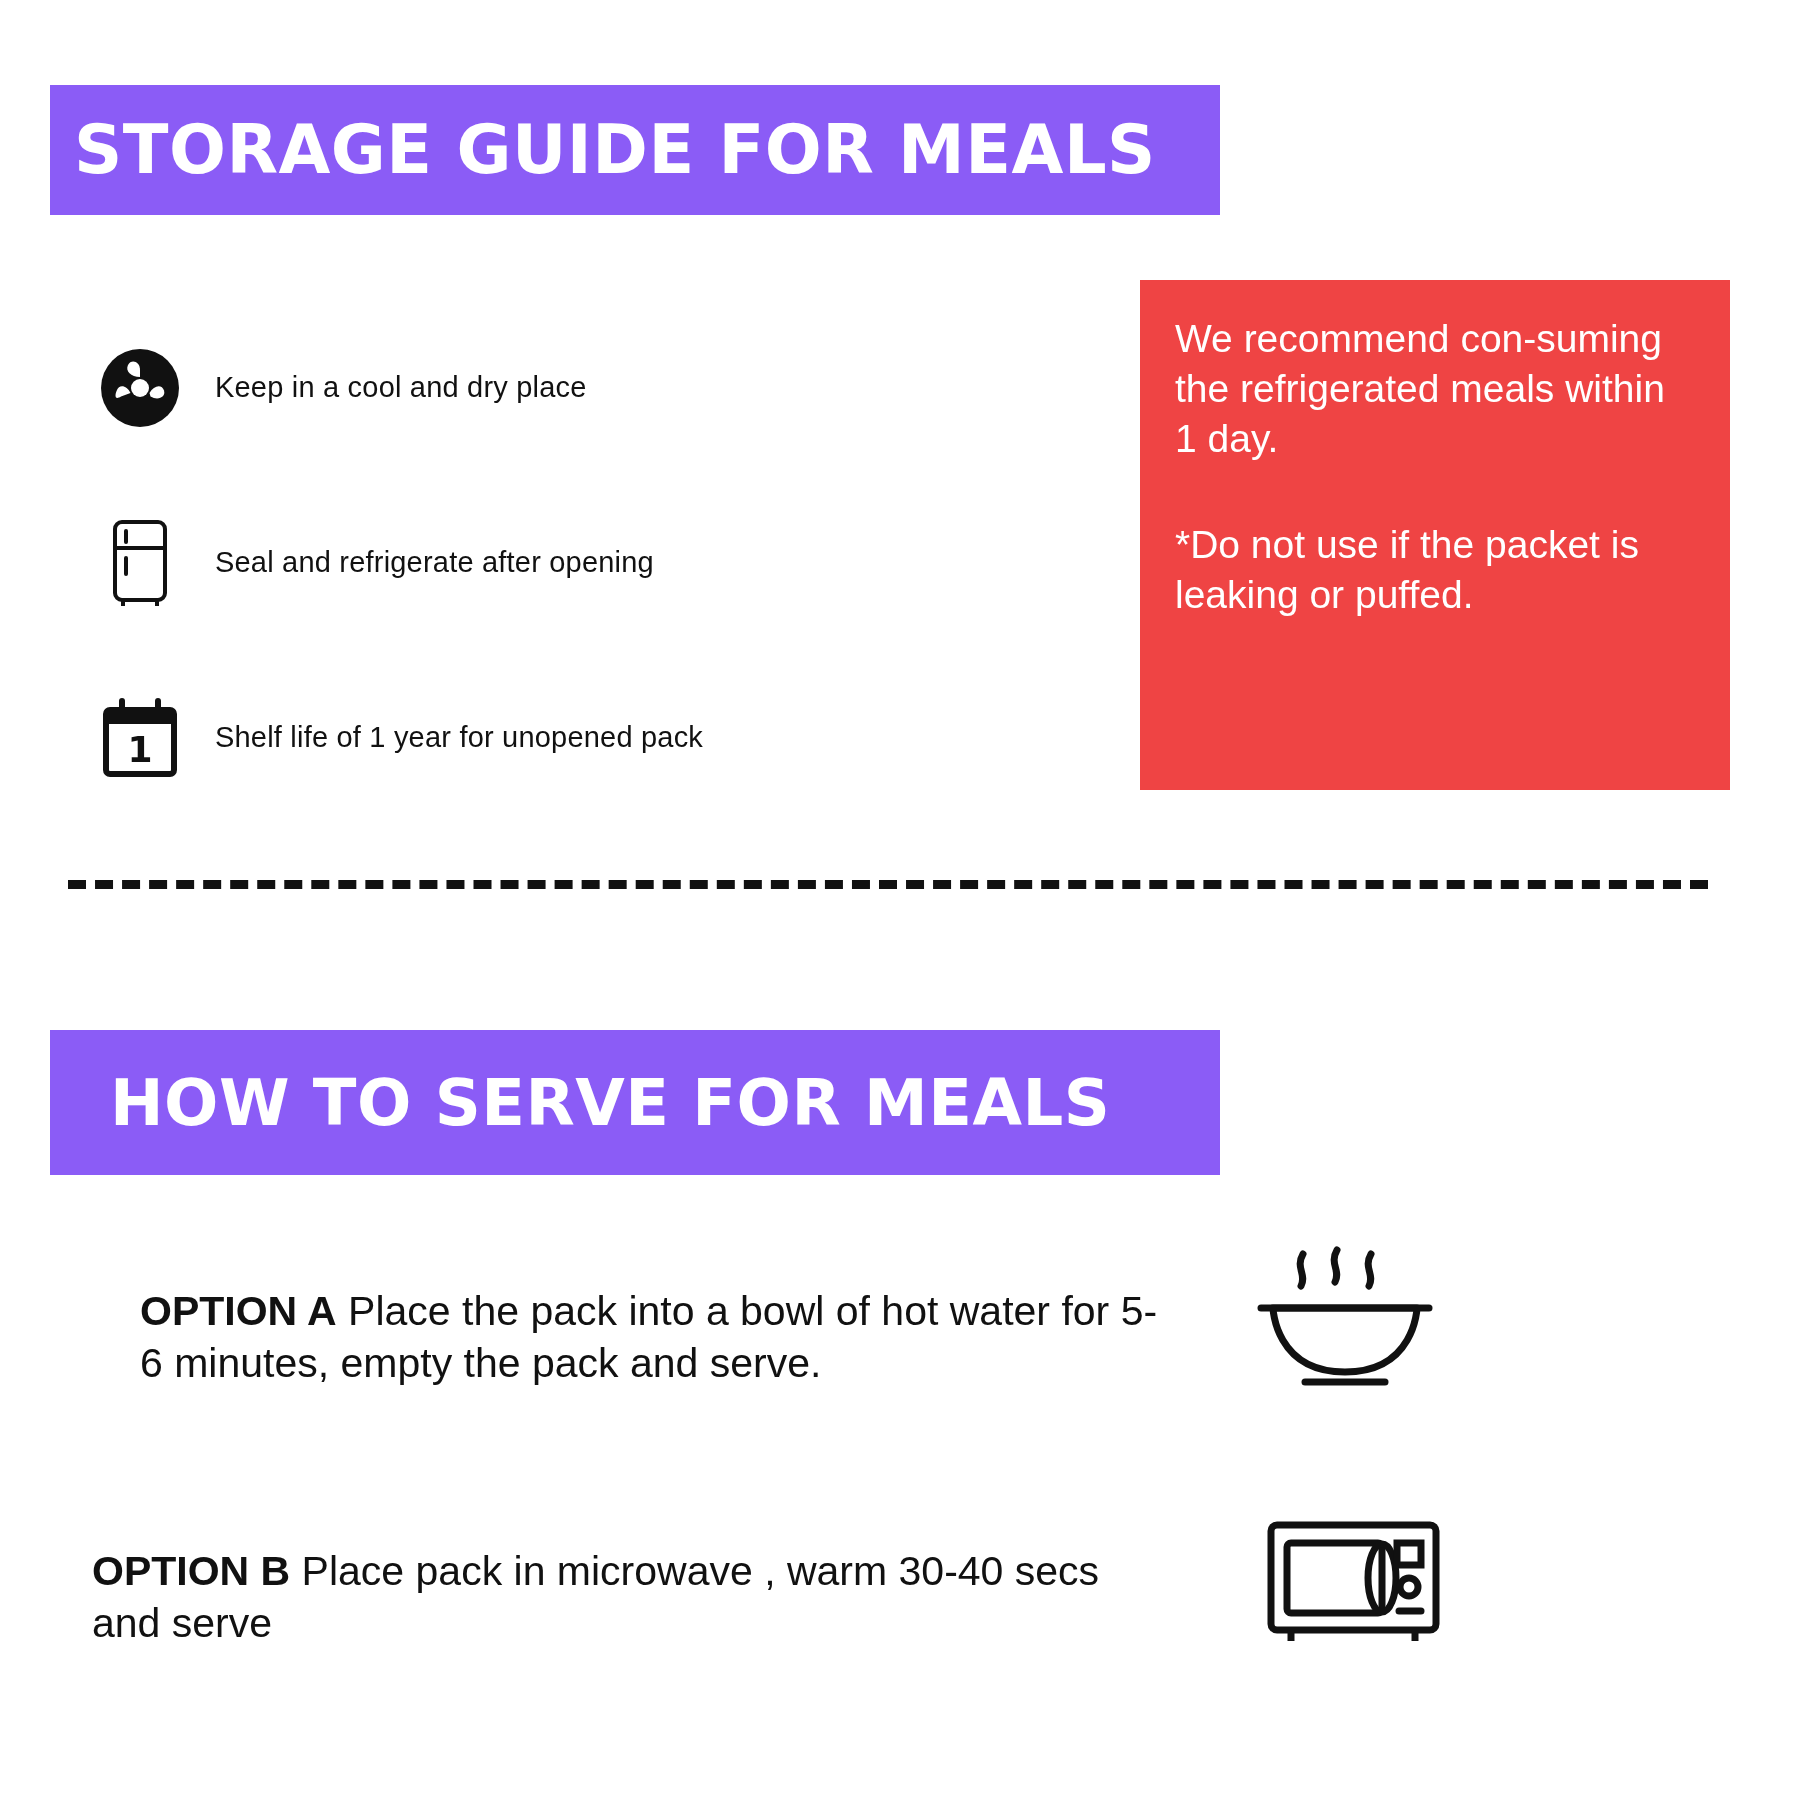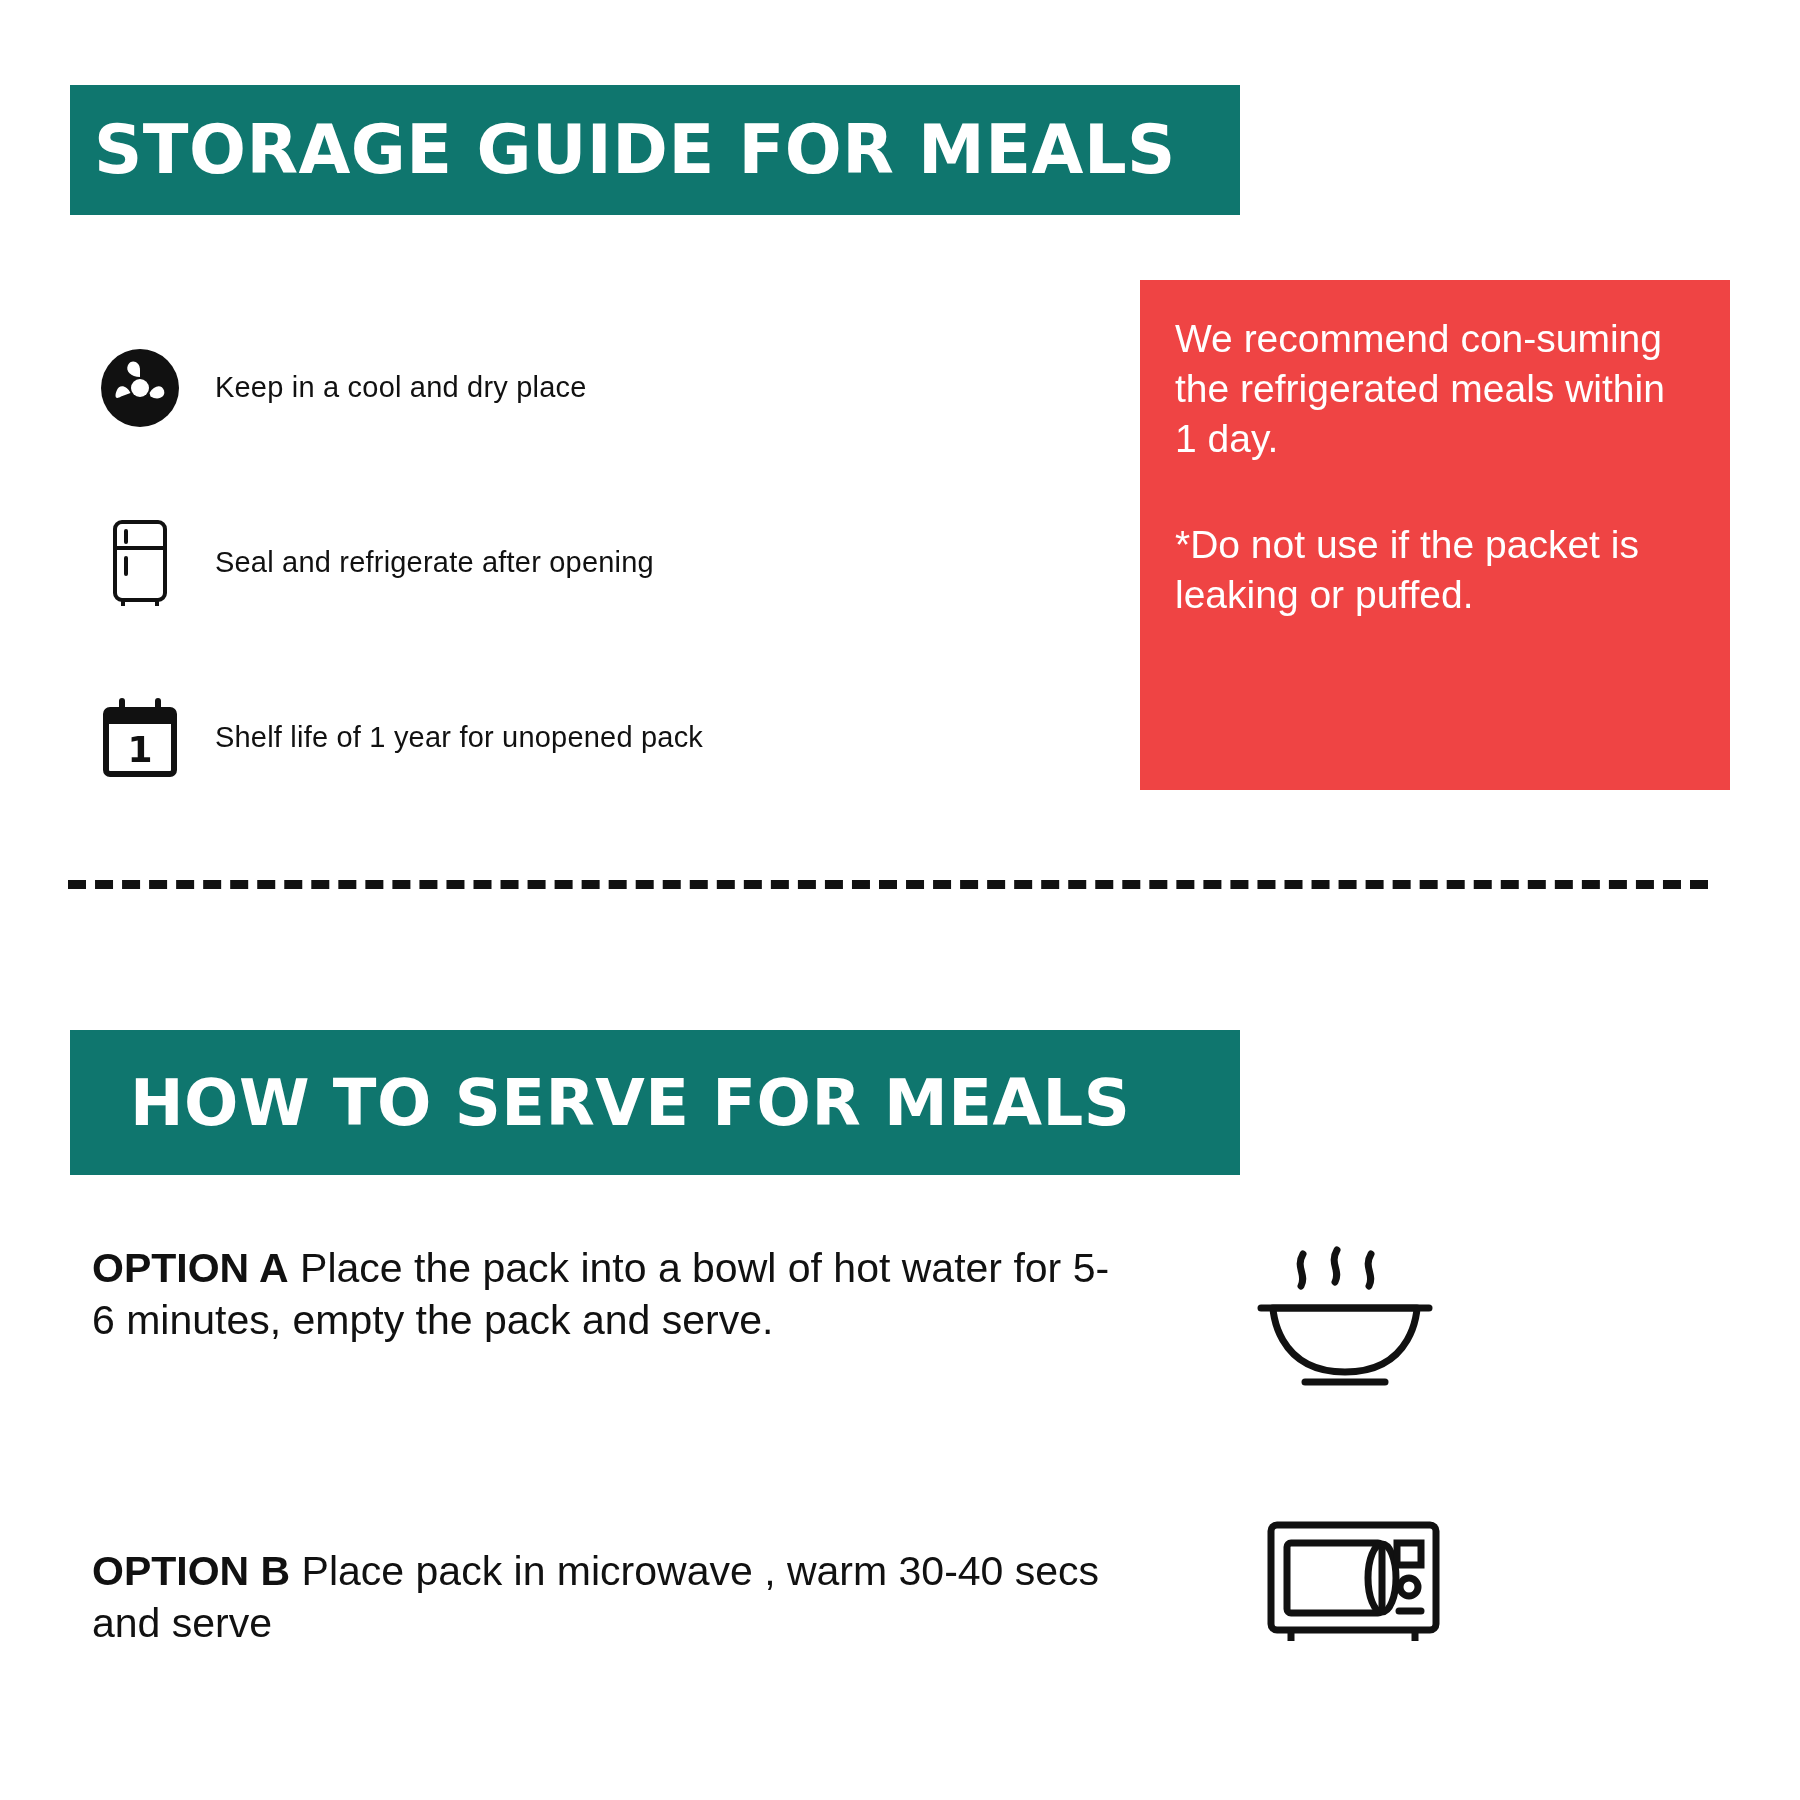--- a/index.html
+++ b/index.html
@@ -16,25 +16,24 @@
   .page {
     position: relative;
     width: 1800px;
     height: 1800px;
     box-sizing: border-box;
   }
 
   
   .section-bar {
     position: absolute;
-    background: #0f766e;
+    background: #8b5cf6;
     display: flex;
     align-items: center;
     box-sizing: border-box;
-    margin-left: 20px;
   }
   .section-bar .section-title {
     color: #ffffff;
     font-family: "DejaVu Sans", sans-serif;
     font-weight: bold;
     letter-spacing: 0.5px;
     white-space: nowrap;
   }
 
   #storage-bar {
@@ -129,21 +128,21 @@
   .serve-block p {
     margin: 0;
     font-size: 41px;
     line-height: 52px;
     color: #111111;
     font-family: "Liberation Sans", sans-serif;
   }
   .serve-block .opt-tag {
     font-weight: bold;
   }
-  #serve-a { top: 1242px; }
+  #serve-a { top: 1285px; margin-left: 48px; }
   #serve-b { top: 1545px; }
 
   .serve-icon {
     position: absolute;
   }
   #bowl-icon { left: 1255px; top: 1230px; }
   #microwave-icon { left: 1265px; top: 1515px; }
 
   svg { display: block; }
 </style>

